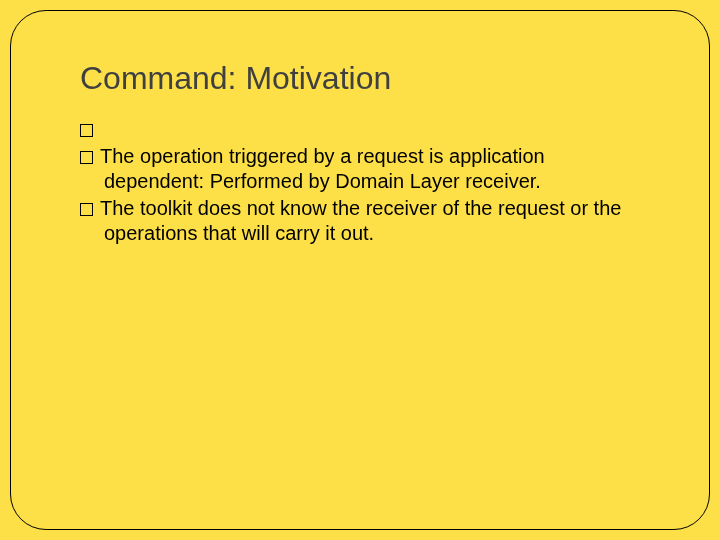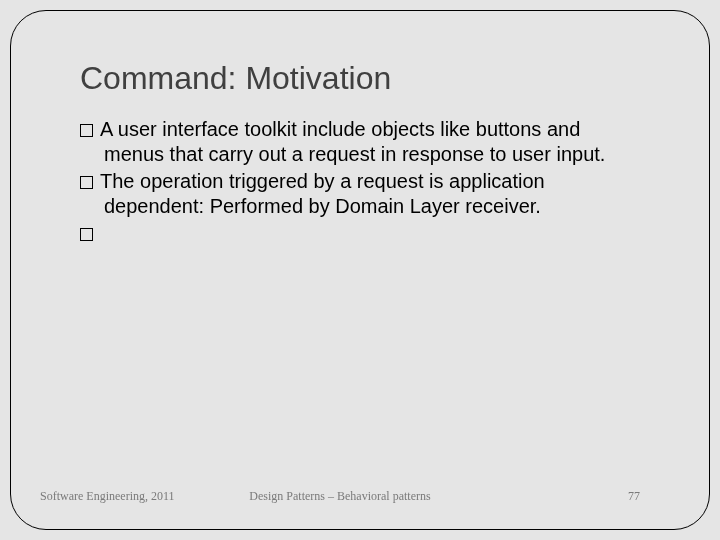--- a/index.html
+++ b/index.html
@@ -1,21 +1,21 @@
 <!DOCTYPE html>
 <html><head>
   <meta charset="utf-8">
   <style>
     * { margin: 0; padding: 0; box-sizing: border-box; }
     html, body { width: 720px; height: 540px; background: #ffffff; overflow: hidden; }
     .slide {
       position: relative;
       width: 720px;
       height: 540px;
-      background: #e5e5e5;
+      background: #fde047;
     }
     .frame {
       position: absolute;
       top: 10px; left: 10px; right: 10px; bottom: 10px;
       border: 1.5px solid #000;
       border-radius: 36px;
     }
     .content {
       position: absolute;
       top: 60px;
@@ -69,32 +69,27 @@
 
 <div class="slide">
   <div class="frame"></div>
 
   <div class="content">
     <h1 class="title">Command: Motivation</h1>
 
     <div class="bullets">
 
       <div class="bullet">
-        <span class="cb"></span><span>A user interface toolkit include objects like buttons and menus that carry out a request in response to user input.</span><span class="bold"></span><span></span>
+        <span class="cb"></span><span class="bold"></span><span></span>
       </div>
 
       <div class="bullet">
         <span class="cb"></span><span>The operation triggered by a request is application dependent: Performed by </span><span class="bold">Domain Layer</span><span> receiver.</span>
       </div>
 
       <div class="bullet">
-        <span class="cb"></span><span class="bold"></span><span></span>
+        <span class="cb"></span><span>The toolkit does not know the receiver of the request or the operations that will carry it out.</span><span class="bold"></span><span></span>
       </div>
 
     </div>
   </div>
 
-  <div class="footer">
-    <div class="footer-left">Software Engineering, 2011</div>
-    <div class="footer-center">Design Patterns – Behavioral patterns</div>
-    <div class="footer-right">77</div>
-  </div>
 </div>
 
 </body></html>

